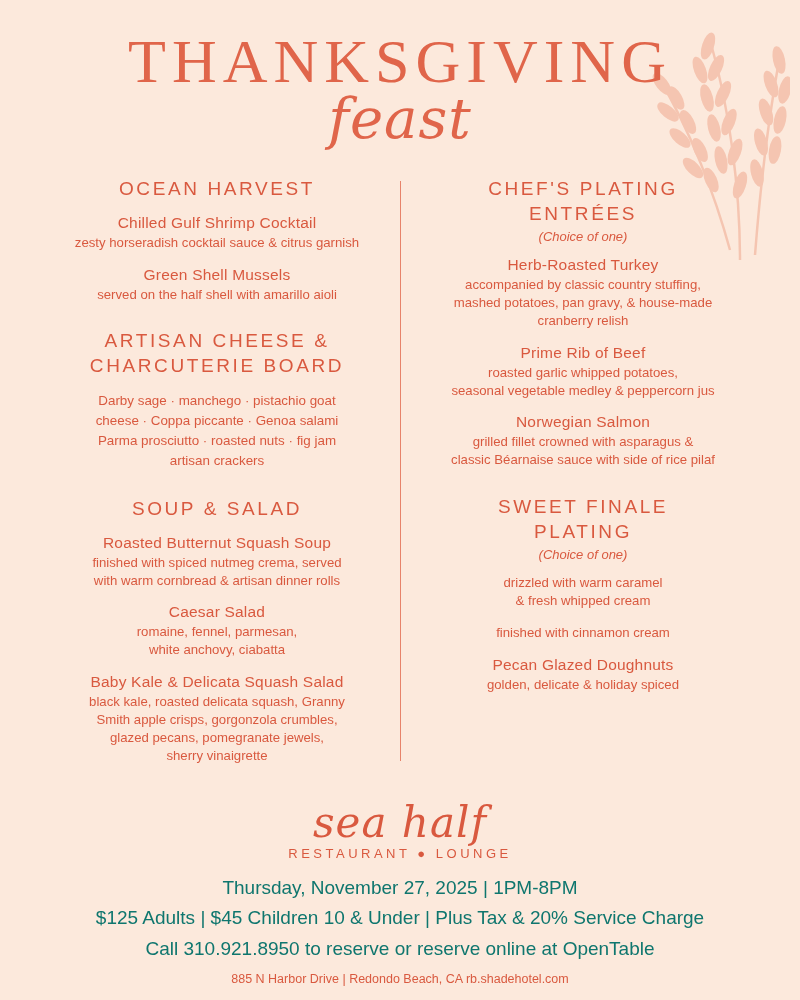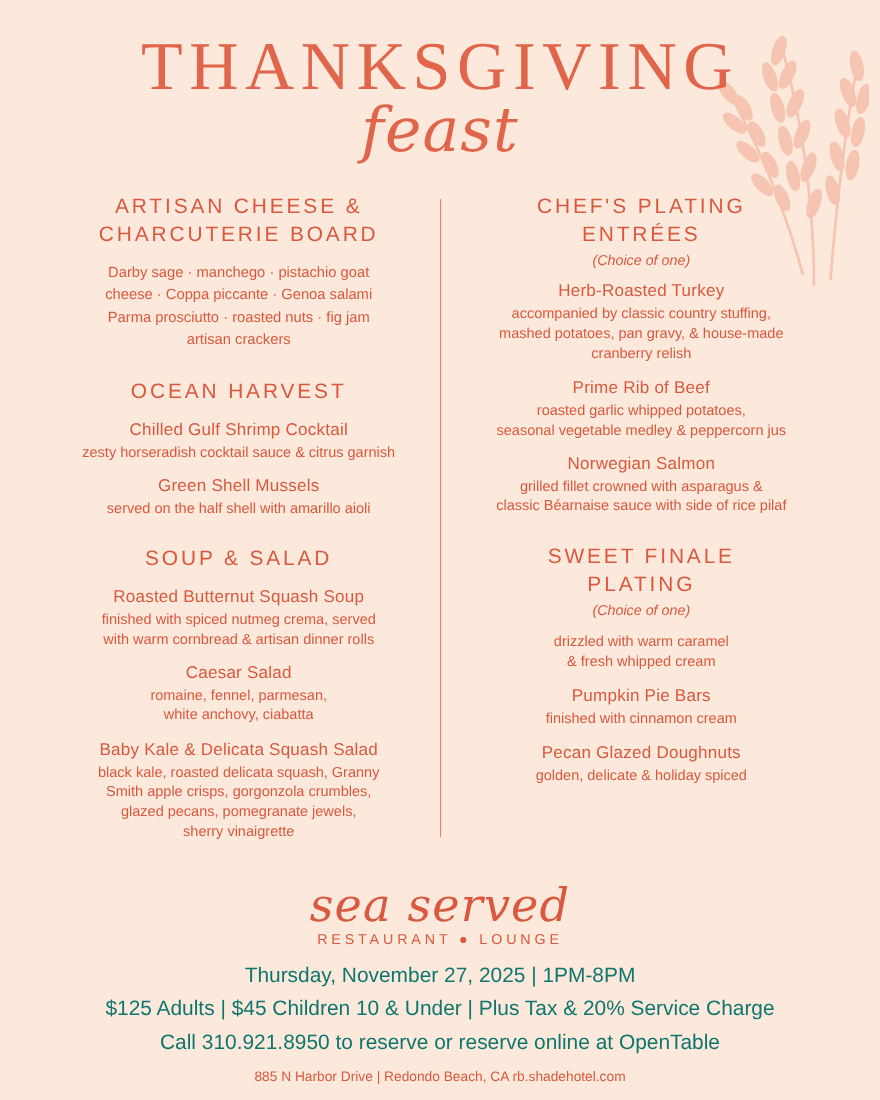--- a/index.html
+++ b/index.html
@@ -192,37 +192,37 @@
   <div class="title-main">THANKSGIVING</div>
   <div class="title-script">feast</div>
 </div>
 
 <div class="columns">
   <div class="divider"></div>
 
   <div class="col">
 
     <div class="section">
+      <div class="section-title">OCEAN HARVEST</div>
+      <div class="item">
+        <div class="item-name">Chilled Gulf Shrimp Cocktail</div>
+        <div class="item-desc">zesty horseradish cocktail sauce &amp; citrus garnish</div>
+      </div>
+      <div class="item">
+        <div class="item-name">Green Shell Mussels</div>
+        <div class="item-desc">served on the half shell with amarillo aioli</div>
+      </div>
+    </div>
+
+    <div class="section">
       <div class="section-title">ARTISAN CHEESE &amp;<br>CHARCUTERIE BOARD</div>
       <div class="plain-list">Darby sage · manchego · pistachio goat<br>cheese · Coppa piccante · Genoa salami<br>Parma prosciutto · roasted nuts · fig jam<br>artisan crackers</div>
     </div>
 
     <div class="section">
-      <div class="section-title">OCEAN HARVEST</div>
-      <div class="item">
-        <div class="item-name">Chilled Gulf Shrimp Cocktail</div>
-        <div class="item-desc">zesty horseradish cocktail sauce &amp; citrus garnish</div>
-      </div>
-      <div class="item">
-        <div class="item-name">Green Shell Mussels</div>
-        <div class="item-desc">served on the half shell with amarillo aioli</div>
-      </div>
-    </div>
-
-    <div class="section">
       <div class="section-title">SOUP &amp; SALAD</div>
       <div class="item">
         <div class="item-name">Roasted Butternut Squash Soup</div>
         <div class="item-desc">finished with spiced nutmeg crema, served<br>with warm cornbread &amp; artisan dinner rolls</div>
       </div>
       <div class="item">
         <div class="item-name">Caesar Salad</div>
         <div class="item-desc">romaine, fennel, parmesan,<br>white anchovy, ciabatta</div>
       </div>
       <div class="item">
@@ -252,32 +252,31 @@
       </div>
     </div>
 
     <div class="section">
       <div class="section-title">SWEET FINALE<br>PLATING</div>
       <div class="section-note">(Choice of one)</div>
       <div class="item">
         <div class="item-desc">drizzled with warm caramel<br>&amp; fresh whipped cream</div>
       </div>
       <div class="item">
-        <div class="item-name">Pumpkin Pie Bars</div>
         <div class="item-desc">finished with cinnamon cream</div>
       </div>
       <div class="item">
         <div class="item-name">Pecan Glazed Doughnuts</div>
         <div class="item-desc">golden, delicate &amp; holiday spiced</div>
       </div>
     </div>
 
   </div>
 </div>
 
 <div class="footer">
-  <div class="logo">sea served</div>
+  <div class="logo">sea half</div>
   <div class="logo-sub">RESTAURANT ● LOUNGE</div>
   <div class="foot-line">Thursday, November 27, 2025  |  1PM-8PM</div>
   <div class="foot-line">$125 Adults  |  $45 Children 10 &amp; Under  |  Plus Tax &amp; 20% Service Charge</div>
   <div class="foot-line">Call 310.921.8950 to reserve or reserve online at OpenTable</div>
   <div class="foot-small">885 N Harbor Drive  |  Redondo Beach, CA    rb.shadehotel.com</div>
 </div>
 
 </body></html>

